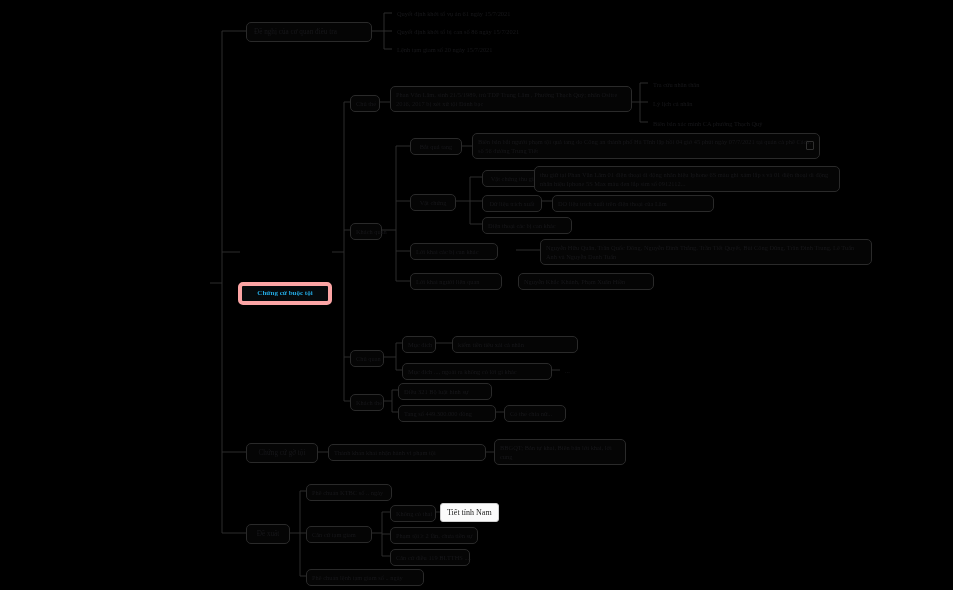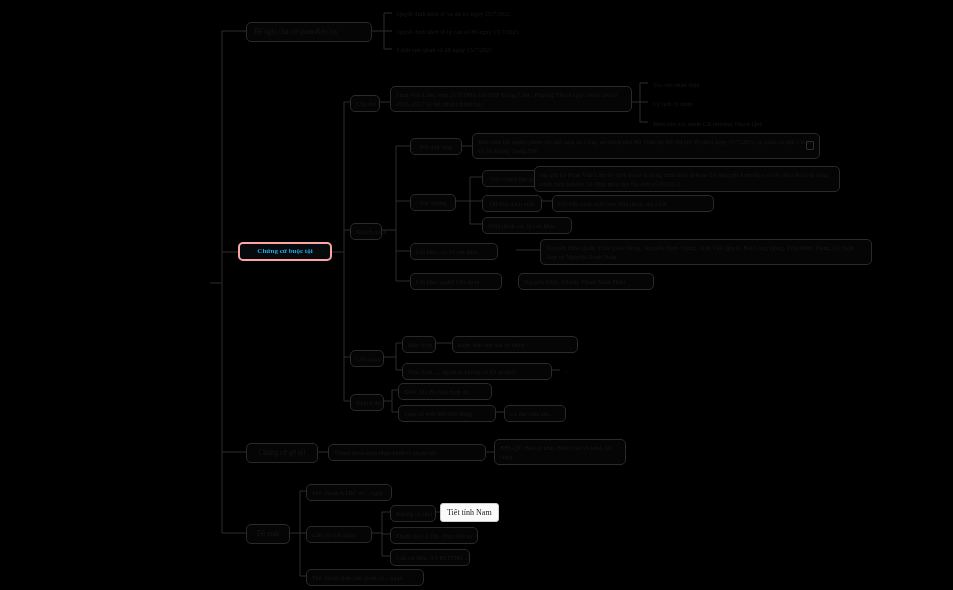--- a/index.html
+++ b/index.html
@@ -18,22 +18,22 @@
     padding:3px 5px;
     white-space:normal;
   }
   .node.one-line{white-space:nowrap;}
   .root{
     background:#f4564e;border:1px solid #f4564e;border-radius:7px;
     color:#ffe9e7;font-size:14px;line-height:19px;text-align:center;
     padding:10px 8px;box-shadow:0 0 0 1px #f4564e;
   }
   .sel{
-    border:2px solid #fca5a5;color:#23a8e0;background:#060a0c;
-    font-weight:bold;font-size:7px;
+    border:4px solid #fca5a5;color:#23a8e0;background:#060a0c;
+    font-weight:bold;font-size:7px;margin-top:40px;
   }
   .lvl1{font-size:7.2px;line-height:10px;padding:4px 7px;}
   .tooltip{
     background:#fbfbfb;border:1px solid #cfcfcf;border-radius:3px;
     color:#20201f;font-size:8px;line-height:11px;padding:3px 6px;
     box-shadow:0 1px 3px rgba(0,0,0,.45);white-space:nowrap;
   }
   .badge{
     position:absolute;right:3px;bottom:3px;width:6px;height:7px;
     border:1px solid #2f2f2f;border-radius:1px;

